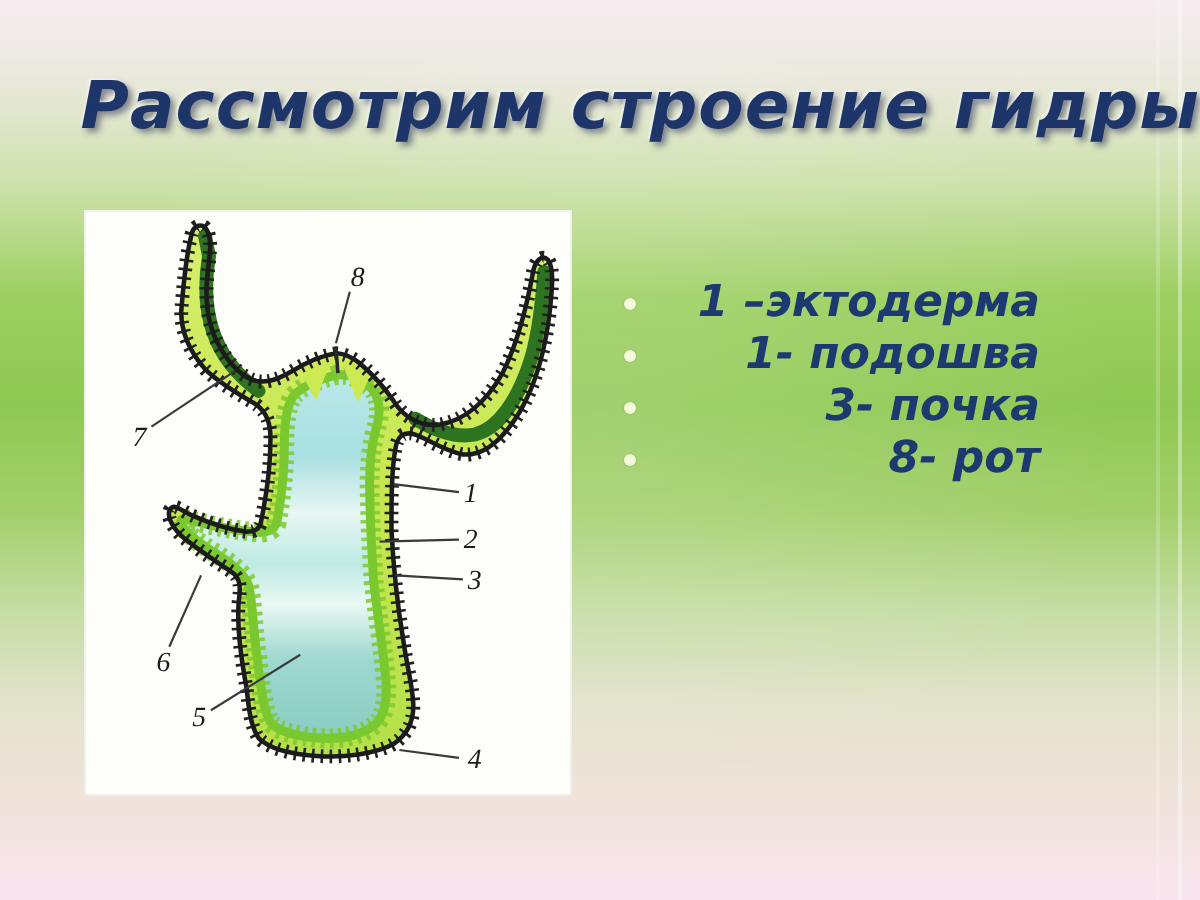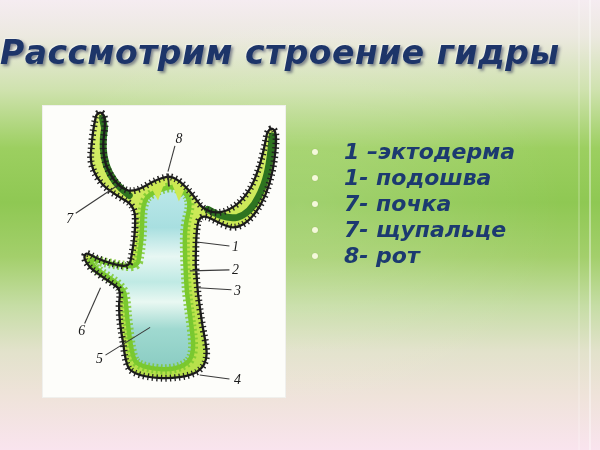--- a/index.html
+++ b/index.html
@@ -9,34 +9,34 @@
     background:
       radial-gradient(ellipse at 50% 46%, rgba(255,255,255,0.16), rgba(255,255,255,0) 62%),
       linear-gradient(180deg,
         #f5ecf1 0%, #ece9e0 8%, #cfe2ae 20%, #9ccf60 33%, #8fc853 45%,
         #a3cf6b 57%, #c6dda5 68%, #e2e2cb 78%, #efe3da 88%, #f9e4ee 100%);
   }
   .edge-line{position:absolute;top:0;bottom:0;width:2px;background:rgba(255,255,255,0.38);}
   .edge-line.a{right:9px;}
   .edge-line.b{right:20px;opacity:.5;}
   .title{
-    position:absolute;left:0;right:0;top:33px;text-align:left;
+    position:absolute;left:0;right:0;top:33px;text-align:right;
     font-size:33px;font-weight:bold;font-style:italic;letter-spacing:0.5px;
     color:#1d3569;
     text-shadow:-1px -1px 1px rgba(255,255,255,0.45), 2px 2px 3px rgba(30,35,75,0.5);
     white-space:nowrap;
   }
   .figure-box{
     position:absolute;left:42px;top:105px;width:244px;height:293px;
     background:#fdfdfa;border:1px solid rgba(0,0,0,0.05);box-sizing:border-box;
   }
   .figure-box svg{display:block;width:100%;height:100%;}
   .legend{
     position:absolute;left:306px;top:139px;width:214px;
-    list-style:none;margin:0;padding:0;
+    list-style:none;margin:0;padding:0;text-align:right;
   }
   .legend li{
     position:relative;padding-left:38px;
     font-size:22px;line-height:26px;font-weight:bold;font-style:italic;
     color:#1c3a70;
   }
   .legend li .bullet{
     position:absolute;left:6px;top:10px;width:6px;height:6px;border-radius:50%;
     background:#f4f9da;box-shadow:0 0 1px rgba(120,150,60,0.6);
   }
@@ -180,18 +180,17 @@
       <text class="fig-num" text-anchor="middle" x="196" y="190">3</text>
       <text class="fig-num" text-anchor="middle" x="39" y="231">6</text>
       <text class="fig-num" text-anchor="middle" x="57" y="259">5</text>
       <text class="fig-num" text-anchor="middle" x="196" y="280">4</text>
     </svg>
   </div>
 
   <ul class="legend">
     <li><span class="bullet"></span><span>1 –эктодерма</span></li>
     <li><span class="bullet"></span><span>1- подошва</span></li>
-    <li><span class="bullet"></span><span>7- почка</span></li>
-    <li><span class="bullet"></span><span>7- щупальце</span></li>
+    <li><span class="bullet"></span><span>3- почка</span></li>
     <li><span class="bullet"></span><span>8- рот</span></li>
   </ul>
 
 </div>
 
 </body></html>

